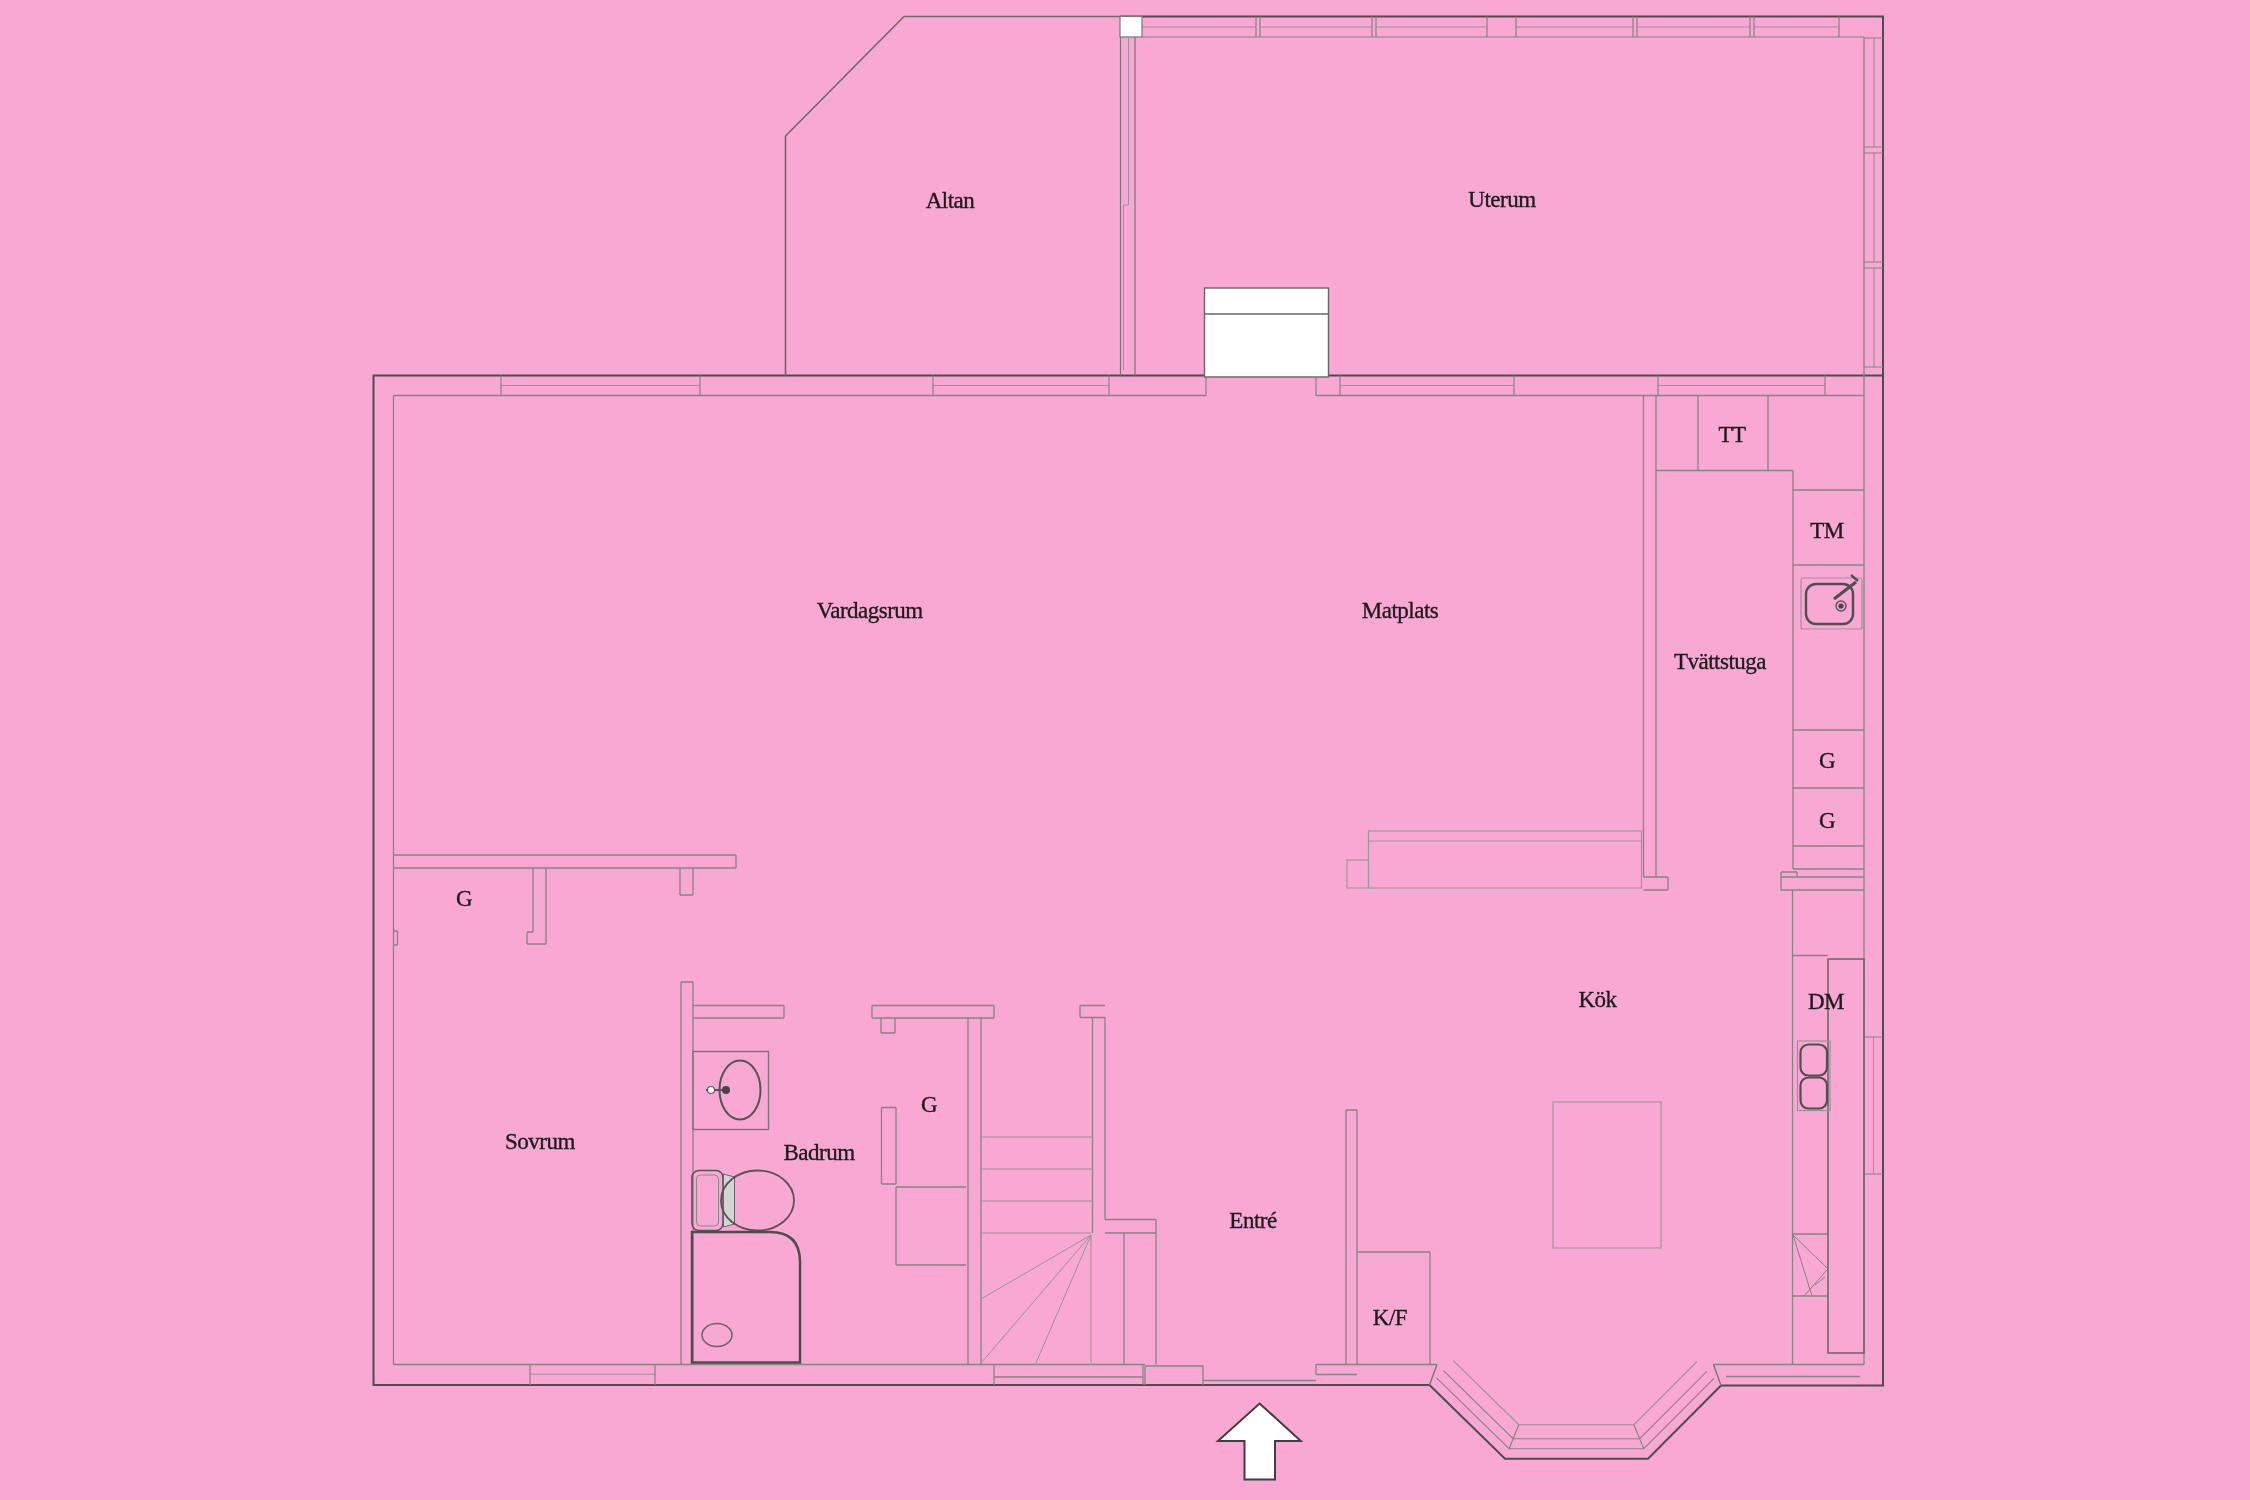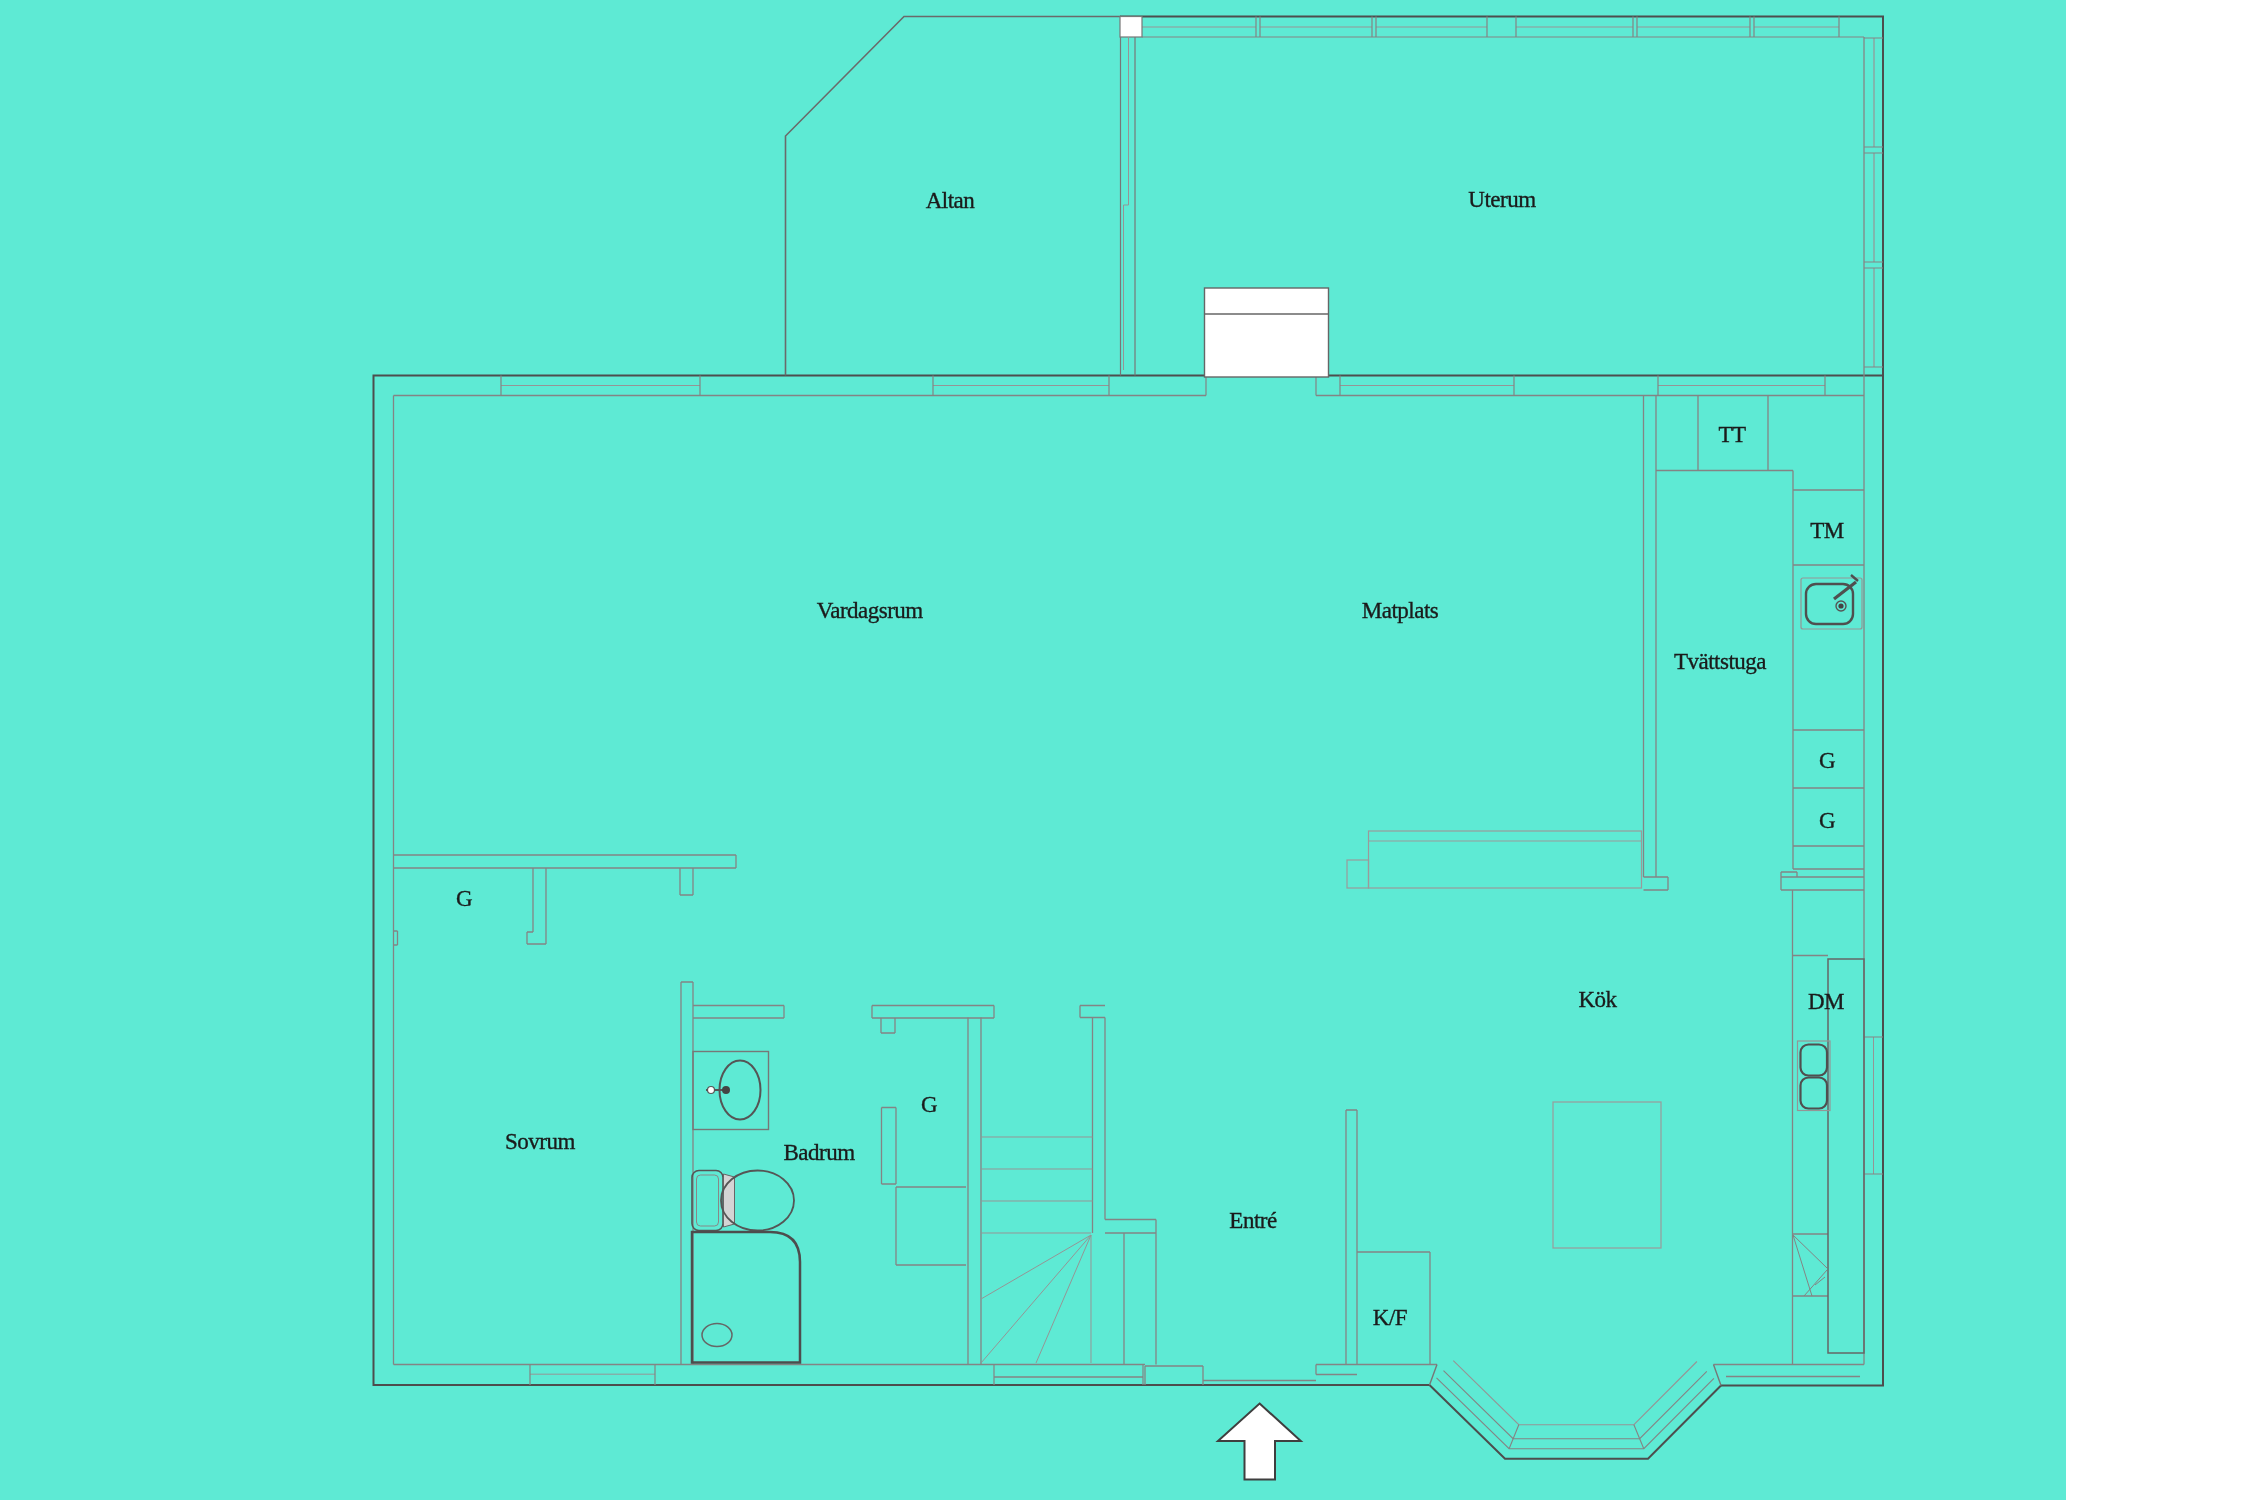--- a/index.html
+++ b/index.html
@@ -1,16 +1,16 @@
 <!DOCTYPE html>
 <html><head>
 <meta charset="utf-8">
 <style>
   html,body{margin:0;padding:0;background:#ffffff;}
-  #page{width:2066px;height:1500px;position:relative;background:#5eead4;overflow:hidden;}
+  #page{width:2250px;height:1500px;position:relative;background:#f9a8d4;overflow:hidden;}
   svg{position:absolute;top:0;left:0;}
   text{font-family:"Liberation Serif",serif;font-size:23px;letter-spacing:-0.5px;fill:#1b1b1b;stroke:#1b1b1b;stroke-width:0.35;text-anchor:middle;}
 </style>
 </head>
 <body>
 <div id="page">
 <svg width="2250" height="1500" viewBox="0 0 2250 1500">
 <g id="exterior" fill="none" stroke="#4d4d4d" stroke-width="2">
   <polyline points="1120,16.5 1883,16.5 1883,1385.5 1721,1385.5"></polyline>
   <polyline points="1429.5,1385 373.5,1385 373.5,375.5 1883,375.5"></polyline>

